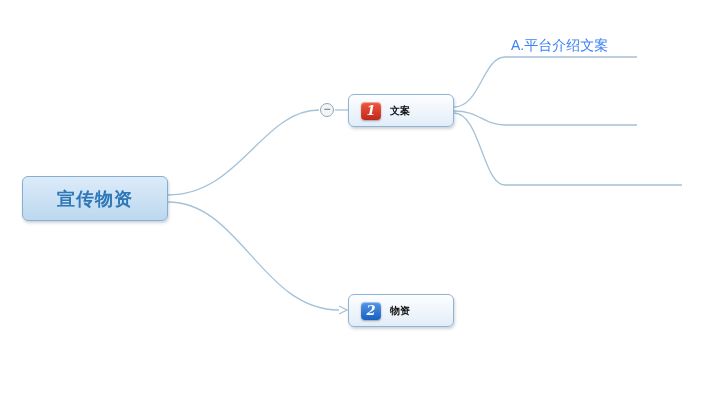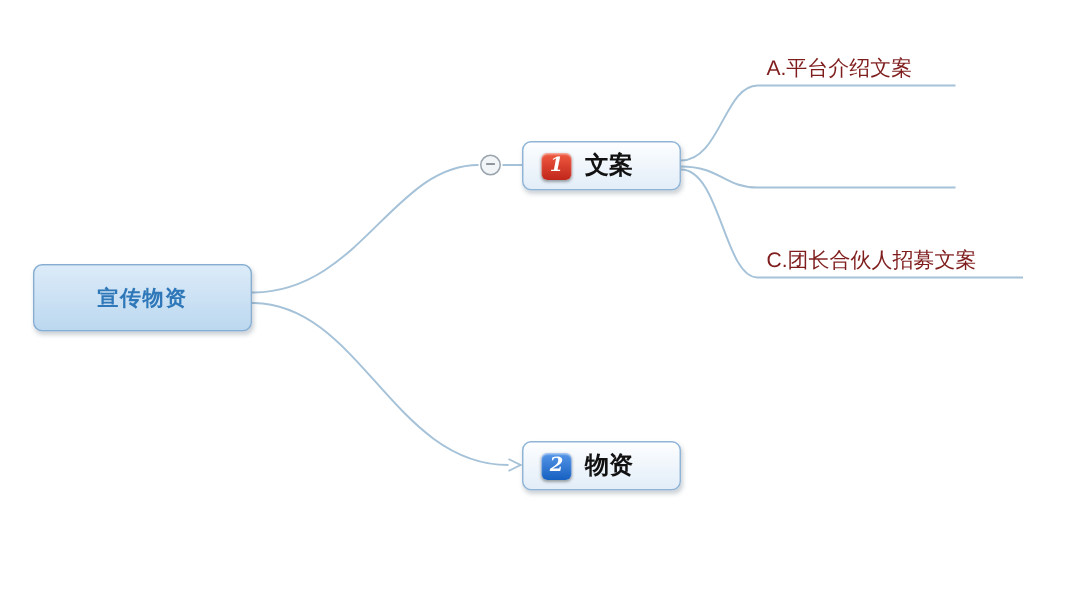--- a/index.html
+++ b/index.html
@@ -30,21 +30,21 @@
     cursor: default;
   }
   .root-node {
     left: 22px; top: 176px;
     width: 146px; height: 45px;
     border: 1px solid #86aed2;
     background: linear-gradient(#dcebf9, #bcd8ef);
   }
   .root-node .root-label {
     color: #2e77b8;
-    font-size: 14px;
+    font-size: 18px;
     font-weight: bold;
     letter-spacing: 1px;
   }
   .topic-node {
     width: 106px; height: 33px;
     border: 1px solid #8fb4d6;
     background: linear-gradient(#fdfeff, #e2edf8);
     justify-content: flex-start;
     padding-left: 12px;
   }
@@ -61,41 +61,41 @@
     font-weight: bold;
     font-size: 13px;
     line-height: 18px;
     text-align: center;
     box-shadow: 0 1px 2px rgba(0,0,0,0.35), inset 0 1px 1px rgba(255,255,255,0.5);
   }
   .badge.red  { background: linear-gradient(#f05a40, #c0261a); }
   .badge.blue { background: linear-gradient(#5596e8, #1660c0); }
   .topic-label {
     color: #111111;
-    font-size: 16px;
+    font-size: 10px;
     font-weight: bold;
   }
   .collapse {
     position: absolute;
     left: 320px; top: 103px;
     width: 14px; height: 14px;
     box-sizing: border-box;
     border: 1px solid #9aa4ad;
     border-radius: 50%;
     background: #f2f5f7;
     color: #5a6670;
     font-size: 12px;
     line-height: 11px;
     text-align: center;
     cursor: pointer;
     user-select: none;
   }
   .leaf-label {
     position: absolute;
-    color: #7f1d1d;
+    color: #3b82f6;
     font-size: 14px;
     white-space: nowrap;
   }
   .leaf-a { left: 511px; top: 37px; }
   .leaf-b { left: 511px; top: 105px; }
   .leaf-c { left: 511px; top: 165px; }
 </style>
 </head>
 <body>
 
@@ -128,15 +128,14 @@
   </div>
 
   <div class="node topic-node topic2">
     <span class="badge blue">2</span>
     <span class="topic-label">物资</span>
   </div>
 
   <div class="leaf-label leaf-a">A.平台介绍文案</div>
 
 
-  <div class="leaf-label leaf-c">C.团长合伙人招募文案</div>
 
 </div>
 
 </body></html>

